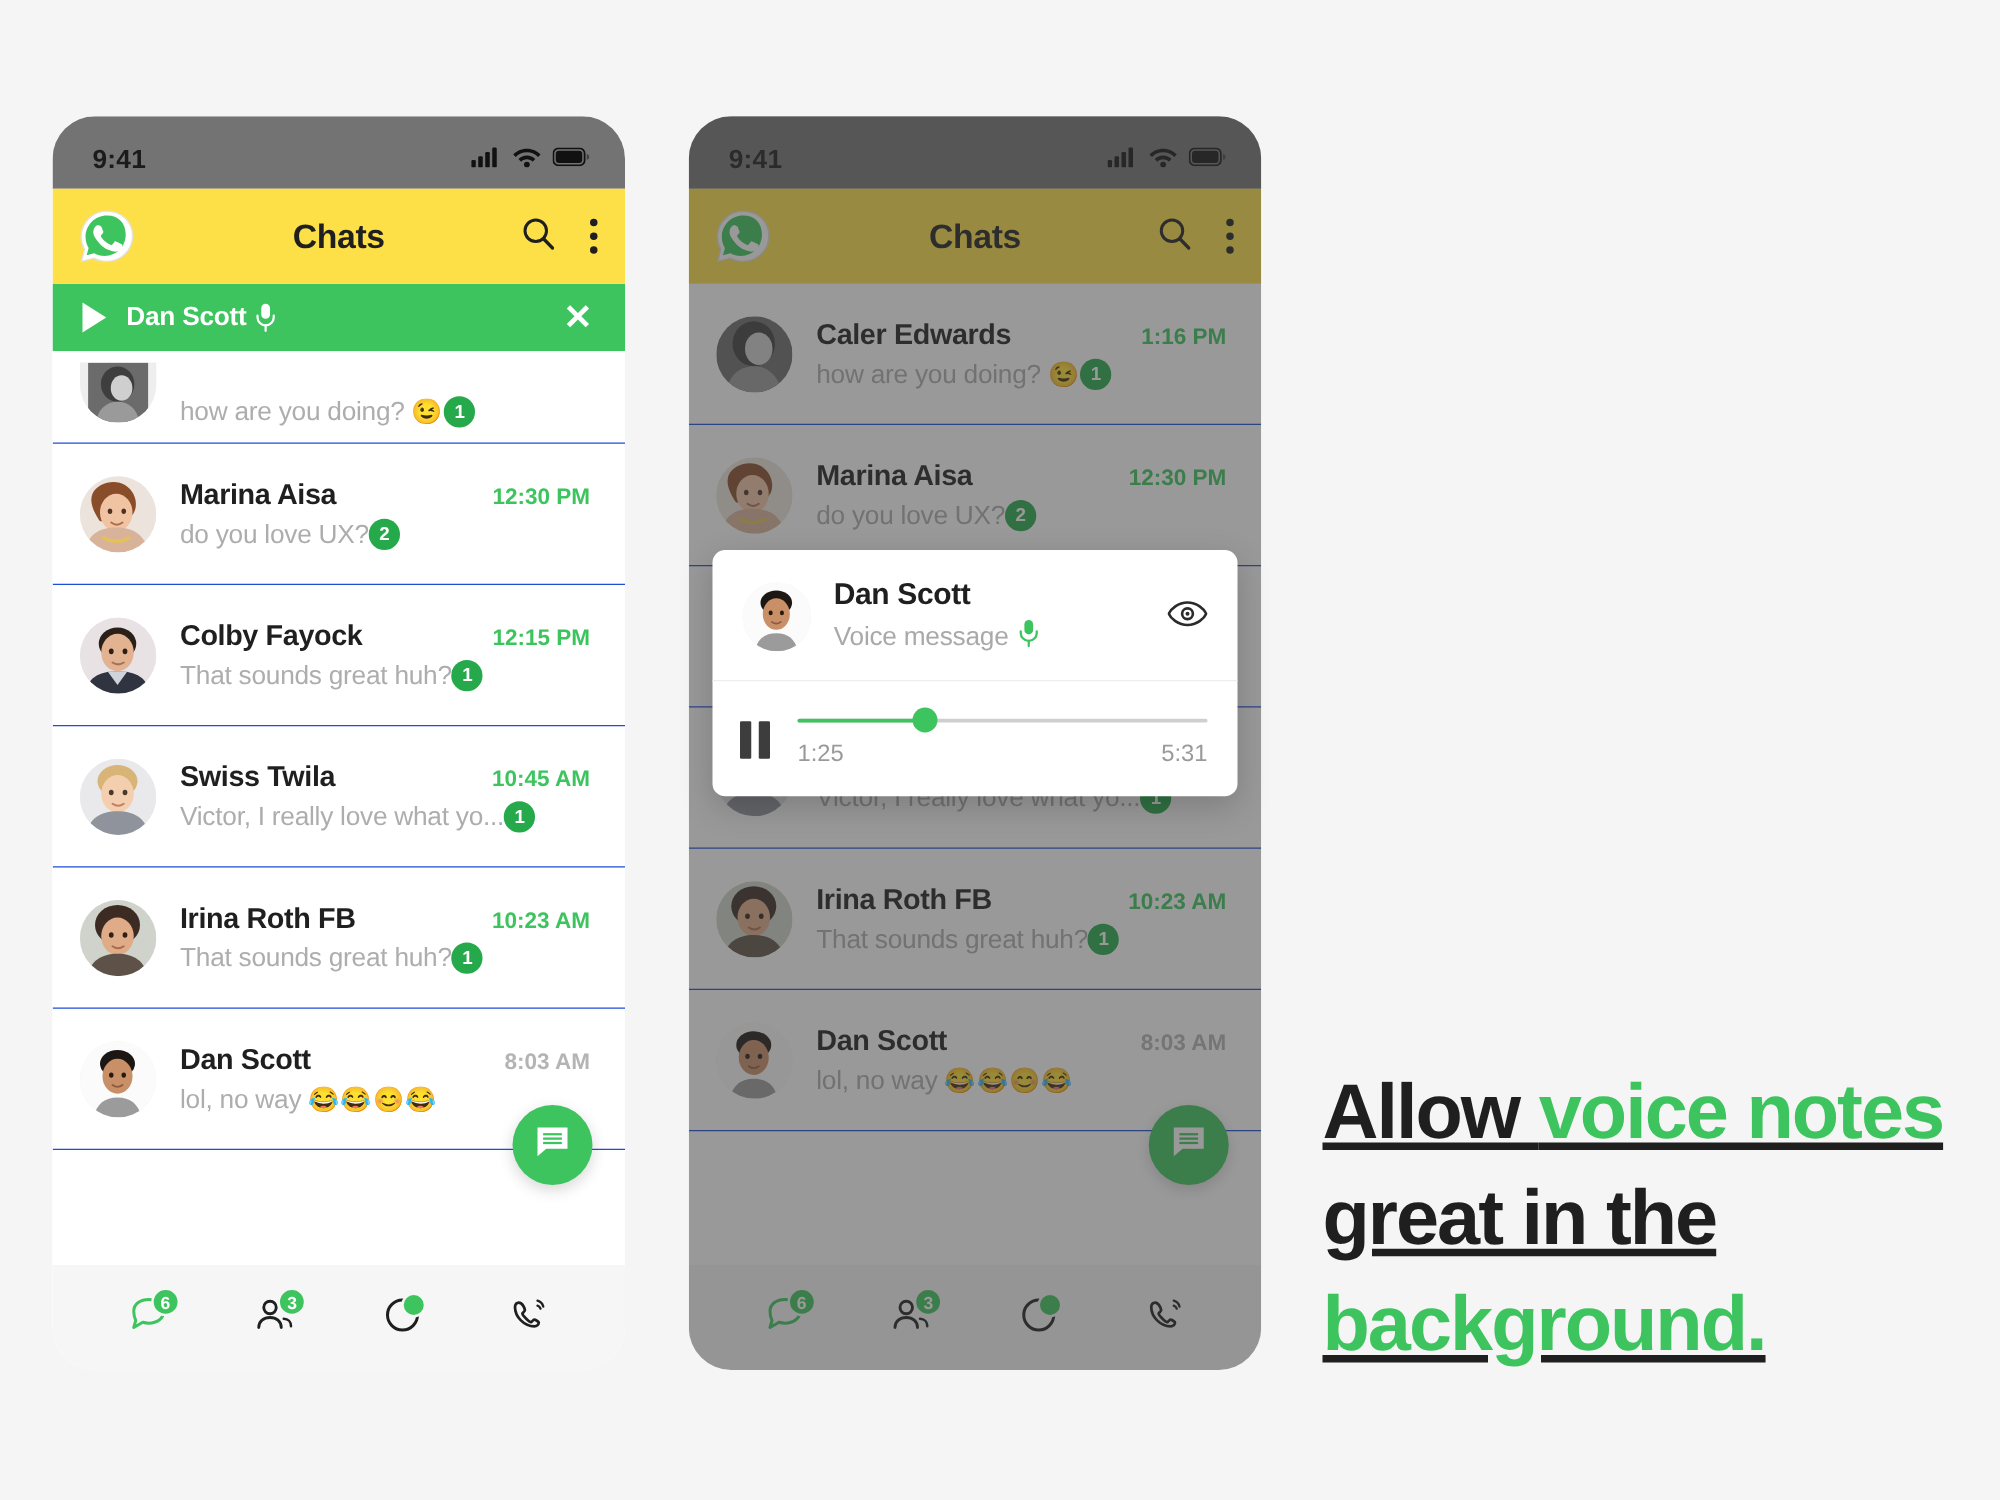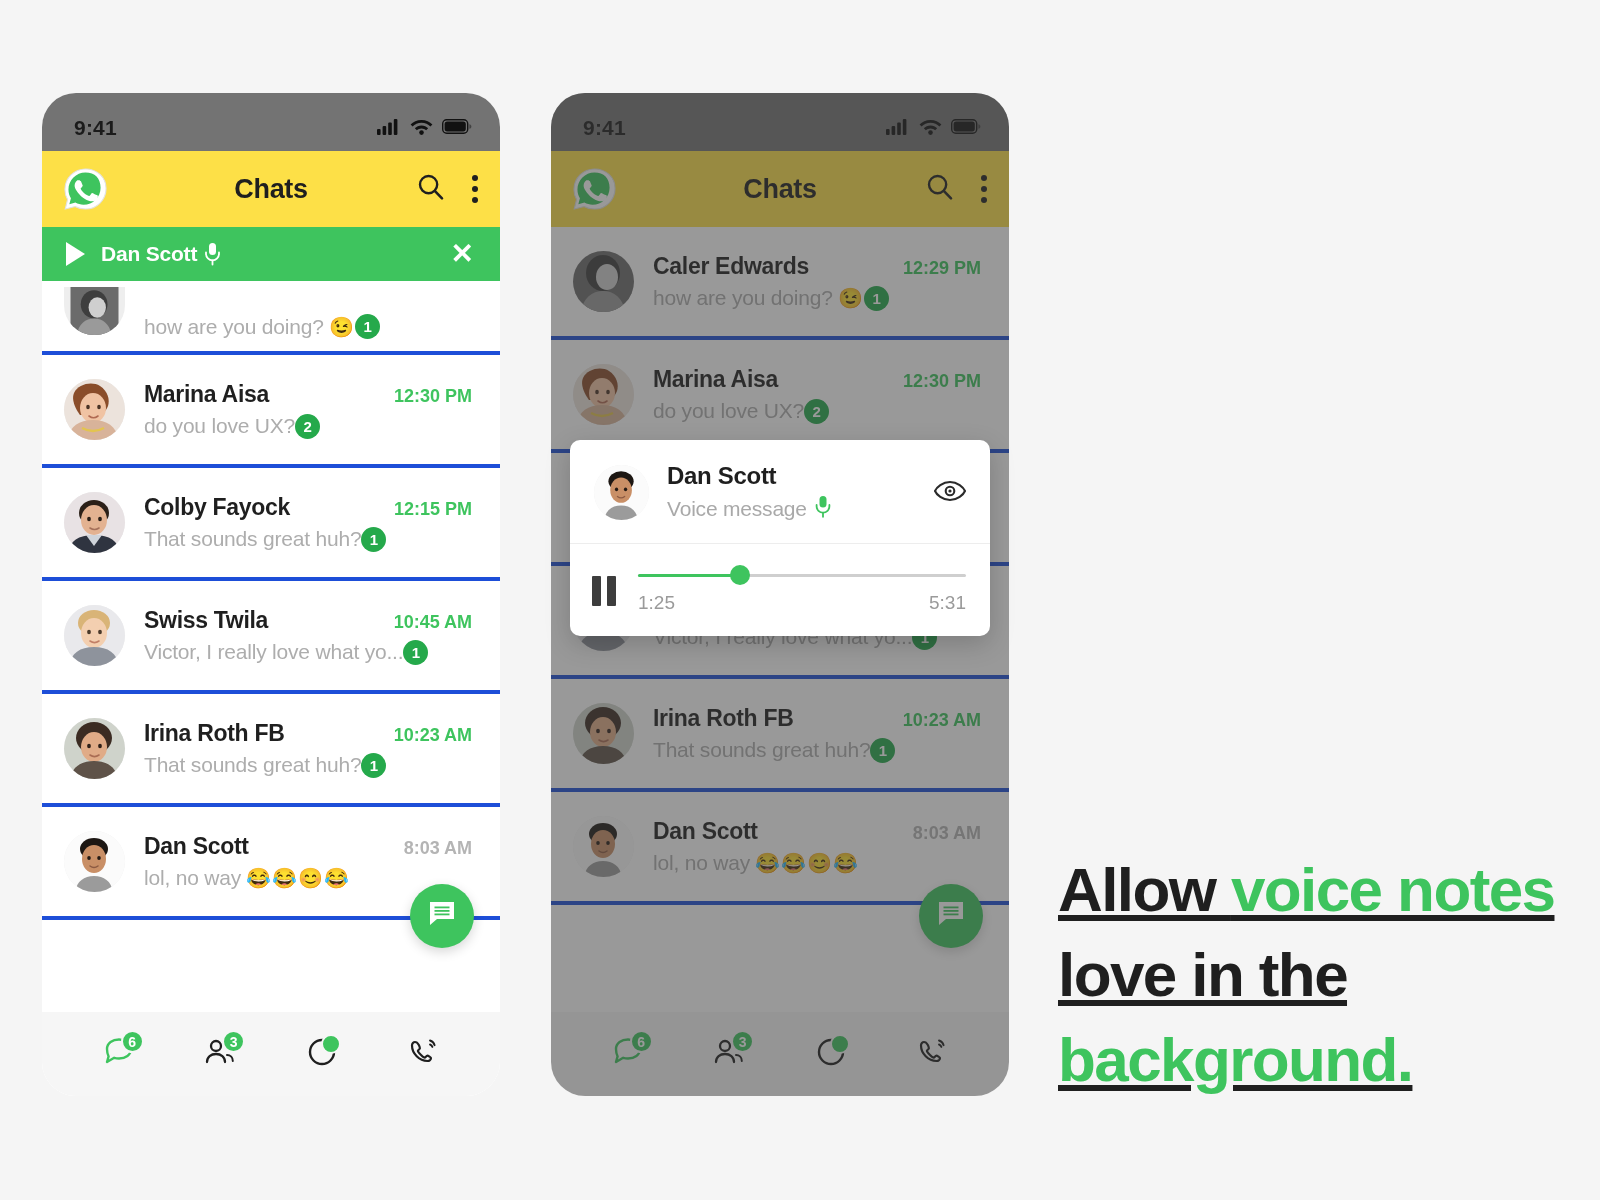--- a/index.html
+++ b/index.html
@@ -144,21 +144,21 @@
     flex: 1 1 auto;
     overflow: hidden;
     background: #ffffff;
     position: relative;
   }
   .chat-row {
     display: flex;
     align-items: center;
     height: 113px;
     padding: 0 28px 0 22px;
-    border-bottom: 4px solid #1d4ed8;
+    border-bottom: 1px solid #1d4ed8;
     position: relative;
   }
   .chat-row.clipped { height: 74px; align-items: flex-end; padding-bottom: 12px; }
   .avatar {
     width: 61px; height: 61px;
     flex: 0 0 61px;
     border-radius: 50%;
     overflow: hidden;
     background: #eeeeee;
     margin-right: 19px;
@@ -708,21 +708,21 @@
           <svg viewBox="0 0 61 61">
               <rect width="61" height="61" fill="#6b6b6b"></rect>
               <ellipse cx="30" cy="22" rx="17" ry="18" fill="#3e3e3e"></ellipse>
               <ellipse cx="34" cy="26" rx="11" ry="13" fill="#cfcfcf"></ellipse>
               <path d="M8 61c2-14 11-21 22-21s20 7 22 21z" fill="#9a9a9a"></path>
             </svg>
         </div>
         <div class="row-body">
           <div class="row-top">
             <span class="row-name">Caler Edwards</span>
-            <span class="row-time">12:29 PM</span>
+            <span class="row-time">1:16 PM</span>
           </div>
           <div class="row-bottom">
             <span class="row-msg"><span>how are you doing? </span><span class="emo">😉</span></span>
             <span class="badge">1</span>
           </div>
         </div>
       </div>
 
       <div class="chat-row">
         <div class="avatar">
@@ -948,15 +948,15 @@
       <div class="vc-times">
         <span>1:25</span>
         <span>5:31</span>
       </div>
     </div>
   </div>
 </div>
 
 <div class="headline">
   <span>Allow </span><span class="hl-green">voice notes</span><br>
-  <span>love in the</span><br>
+  <span>great in the</span><br>
   <span class="hl-green">background.</span>
 </div>
 
 </body></html>

